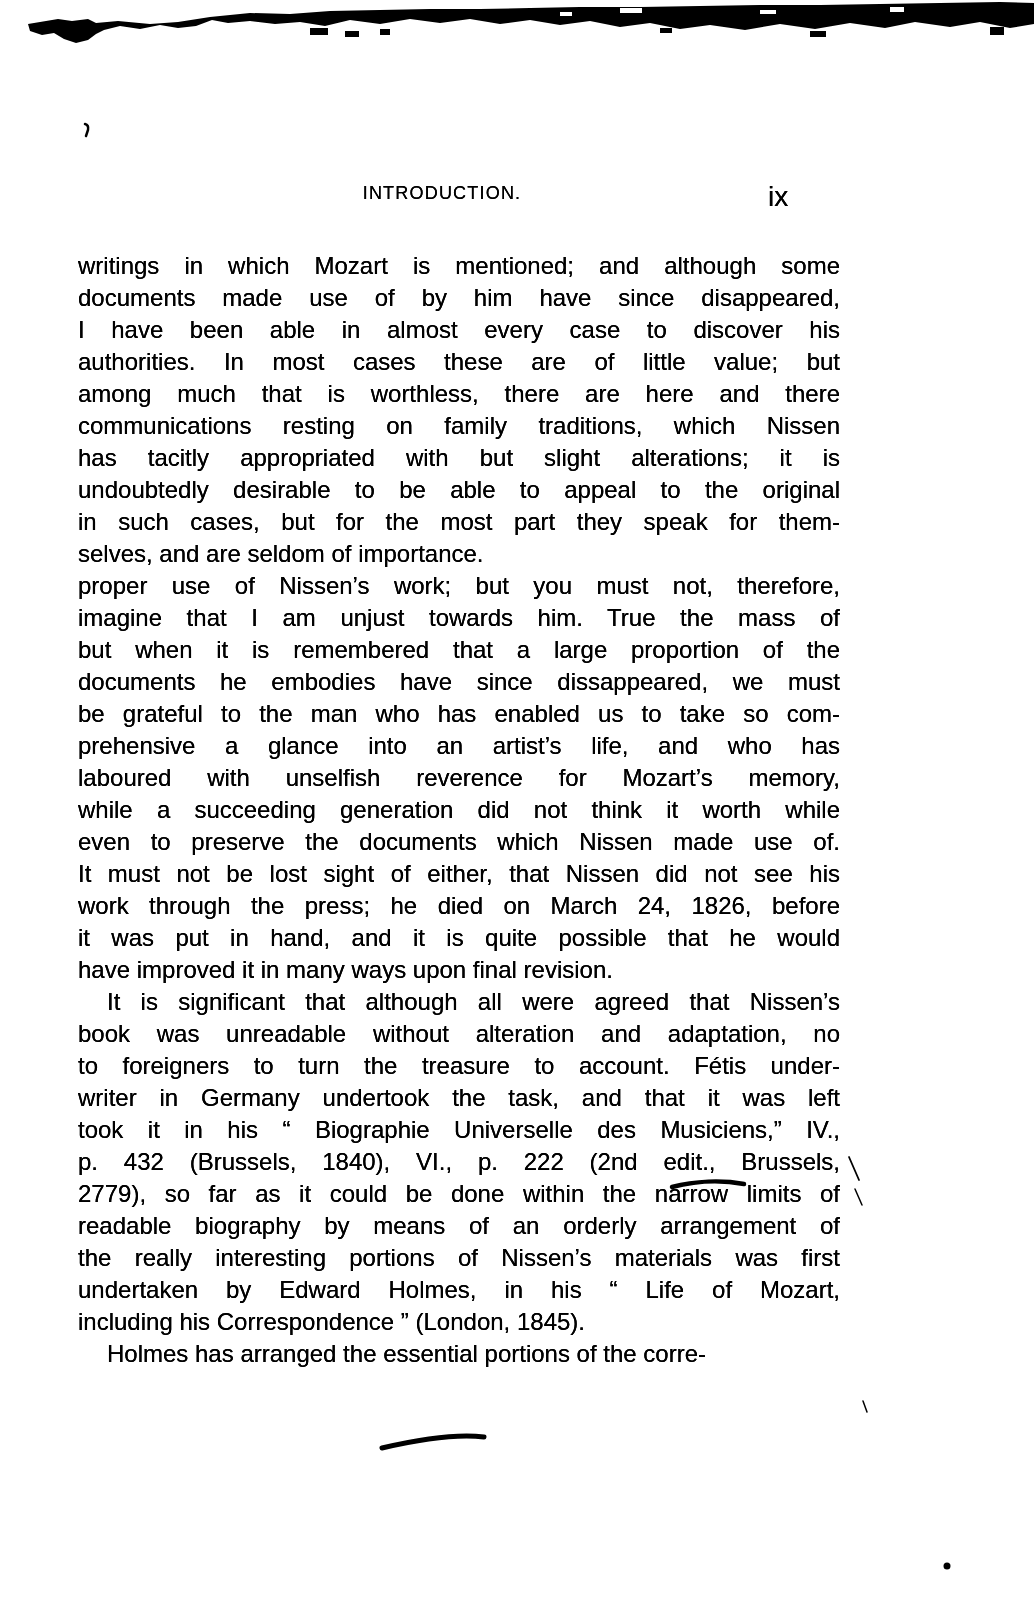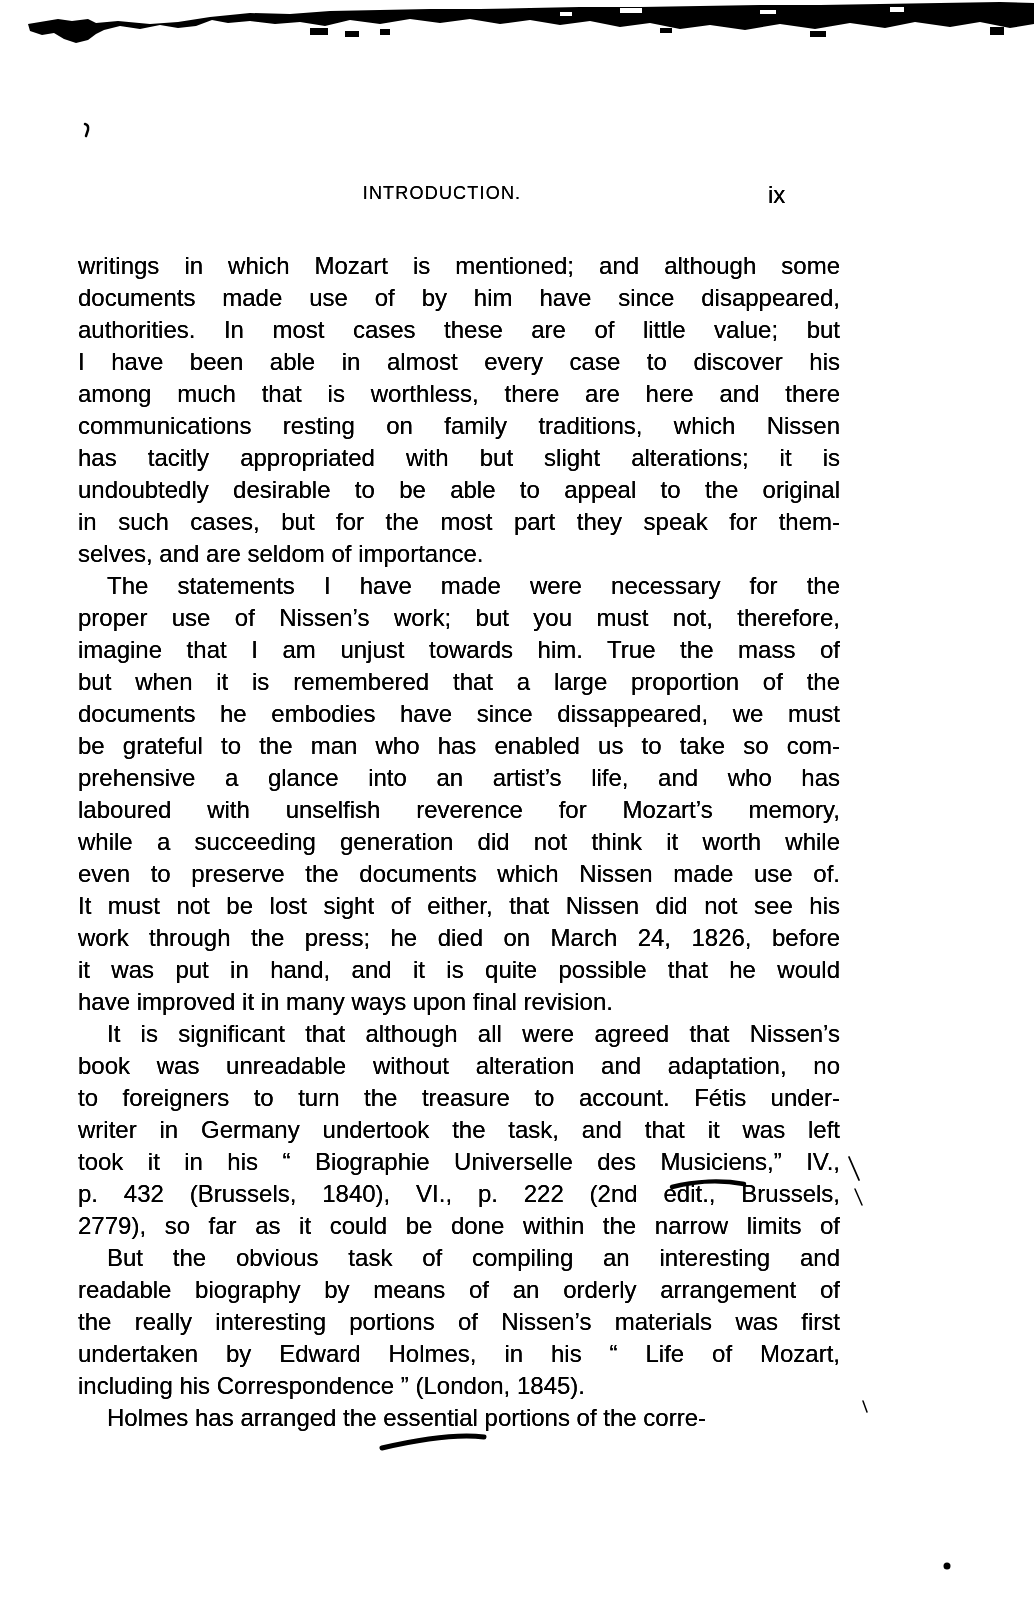--- a/index.html
+++ b/index.html
@@ -19,21 +19,21 @@
 
   
   .running-head{
     position:absolute;top:183px;left:78px;width:728px;
     text-align:center;
     font-size:18px;letter-spacing:1.2px;
     white-space:nowrap;
   }
   .page-number{
     position:absolute;top:181px;left:768px;
-    font-size:24px;
+    font-size:28px;
   }
 
   
   .body-text{
     position:absolute;top:250px;left:78px;width:762px;
     font-size:24px;line-height:32px;
   }
   .ln{
     text-align:justify;
     -moz-text-align-last:justify;
@@ -74,30 +74,29 @@
     <rect x="890" y="7" width="14" height="5" fill="#fff"></rect>
   </svg>
 
   <div class="running-head ink">INTRODUCTION.</div>
   <div class="page-number ink">ix</div>
 
   <div class="body-text ink">
 
     <div class="ln">writings in which Mozart is mentioned; and although some</div>
     <div class="ln">documents made use of by him have since disappeared,</div>
+    <div class="ln">I have been able in almost every case to discover his</div>
     <div class="ln">authorities.  In most cases these are of little value; but</div>
-    <div class="ln">I have been able in almost every case to discover his</div>
     <div class="ln">among much that is worthless, there are here and there</div>
     <div class="ln">communications resting on family traditions, which Nissen</div>
     <div class="ln">has tacitly appropriated with but slight alterations; it is</div>
     <div class="ln">undoubtedly desirable to be able to appeal to the original</div>
     <div class="ln">in such cases, but for the most part they speak for them-</div>
     <div class="ln last">selves, and are seldom of importance.</div>
 
-    <div class="ln indent">The statements I have made were necessary for the</div>
     <div class="ln">proper use of Nissen’s work; but you must not, therefore,</div>
     <div class="ln">imagine that I am unjust towards him.  True the mass of</div>
     <div class="ln">but when it is remembered that a large proportion of the</div>
     <div class="ln">documents he embodies have since dissappeared, we must</div>
     <div class="ln">be grateful to the man who has enabled us to take so com-</div>
     <div class="ln">prehensive a glance into an artist’s life, and who has</div>
     <div class="ln">laboured with unselfish reverence for Mozart’s memory,</div>
     <div class="ln">while a succeeding generation did not think it worth while</div>
     <div class="ln">even to preserve the documents which Nissen made use of.</div>
     <div class="ln">It must not be lost sight of either, that Nissen did not see his</div>
@@ -106,21 +105,20 @@
     <div class="ln last">have improved it in many ways upon final revision.</div>
 
     <div class="ln indent">It is significant that although all were agreed that Nissen’s</div>
     <div class="ln">book was unreadable without alteration and adaptation, no</div>
     <div class="ln">to foreigners to turn the treasure to account.  Fétis under-</div>
     <div class="ln">writer in Germany undertook the task, and that it was left</div>
     <div class="ln">took it in his “ Biographie Universelle des Musiciens,” IV.,</div>
     <div class="ln">p. 432 (Brussels, 1840), VI., p. 222 (2nd edit., Brussels,</div>
     <div class="ln">2779), so far as it could be done within the narrow limits of</div>
 
-    <div class="ln indent">But the obvious task of compiling an interesting and</div>
     <div class="ln">readable biography by means of an orderly arrangement of</div>
     <div class="ln">the really interesting portions of Nissen’s materials was first</div>
     <div class="ln">undertaken by Edward Holmes, in his “ Life of Mozart,</div>
     <div class="ln last">including his Correspondence ” (London, 1845).</div>
 
     <div class="ln indent last">Holmes has arranged the essential portions of the corre-</div>
   </div>
 
   <svg class="marks" width="1034" height="1600" viewBox="0 0 1034 1600">
     <path d="M672,1187 C 695,1181 722,1180 744,1184" stroke="#000" stroke-width="4.5" fill="none" stroke-linecap="round"></path>

